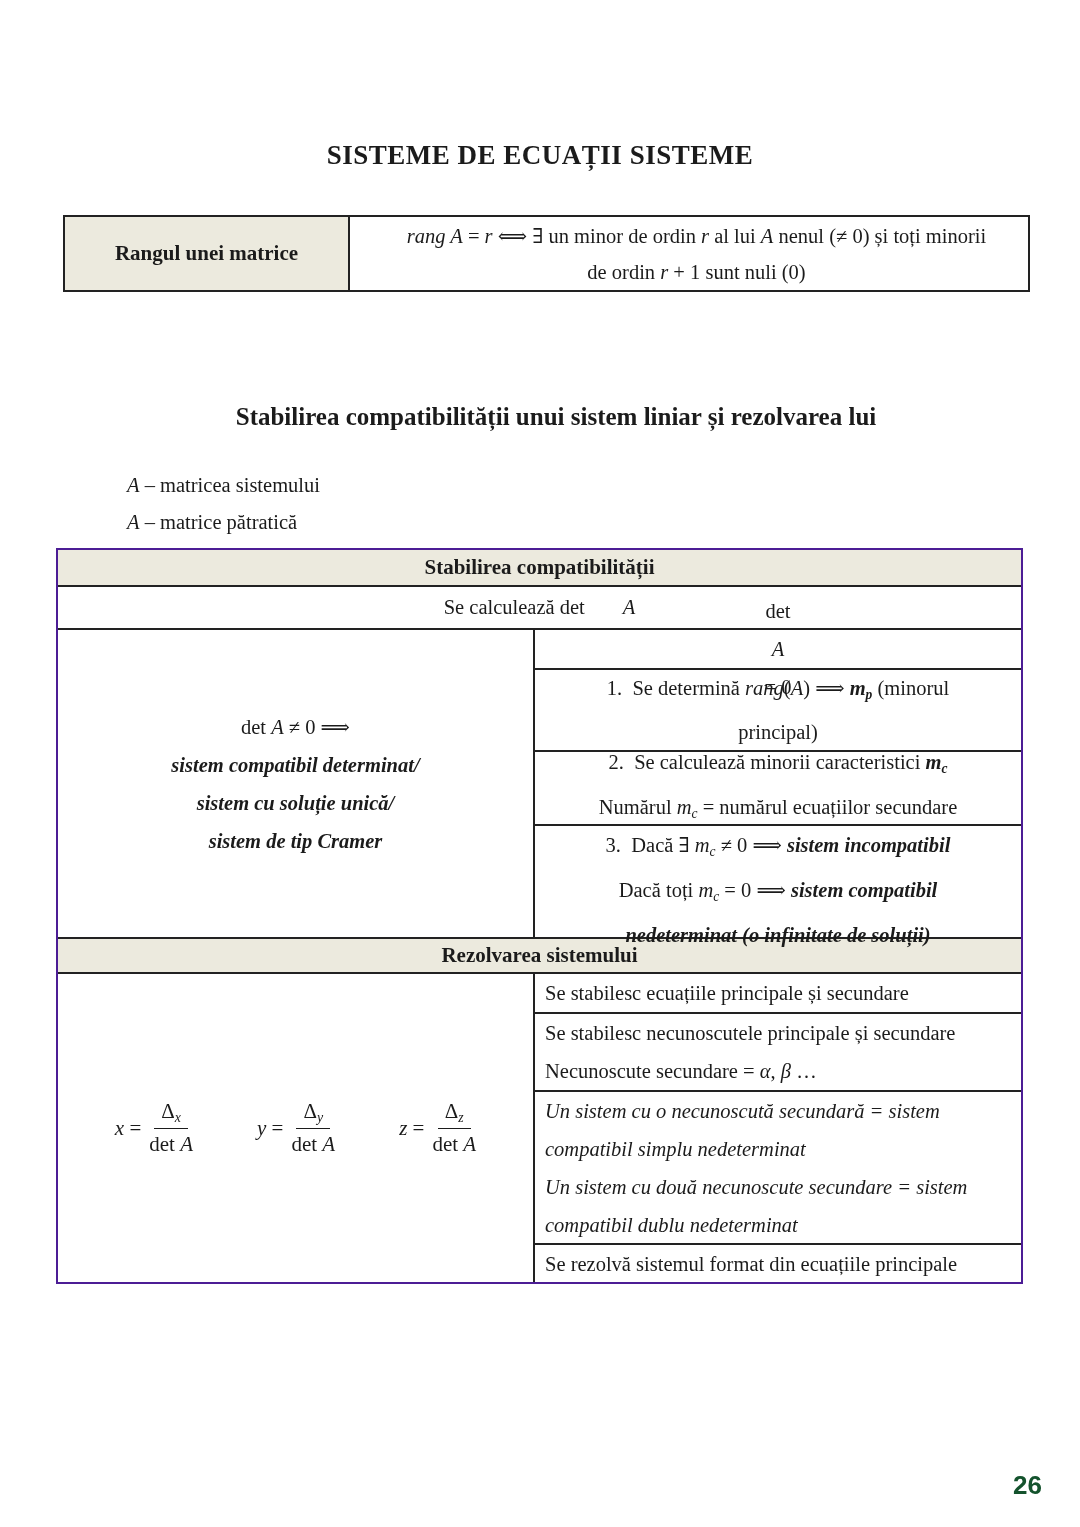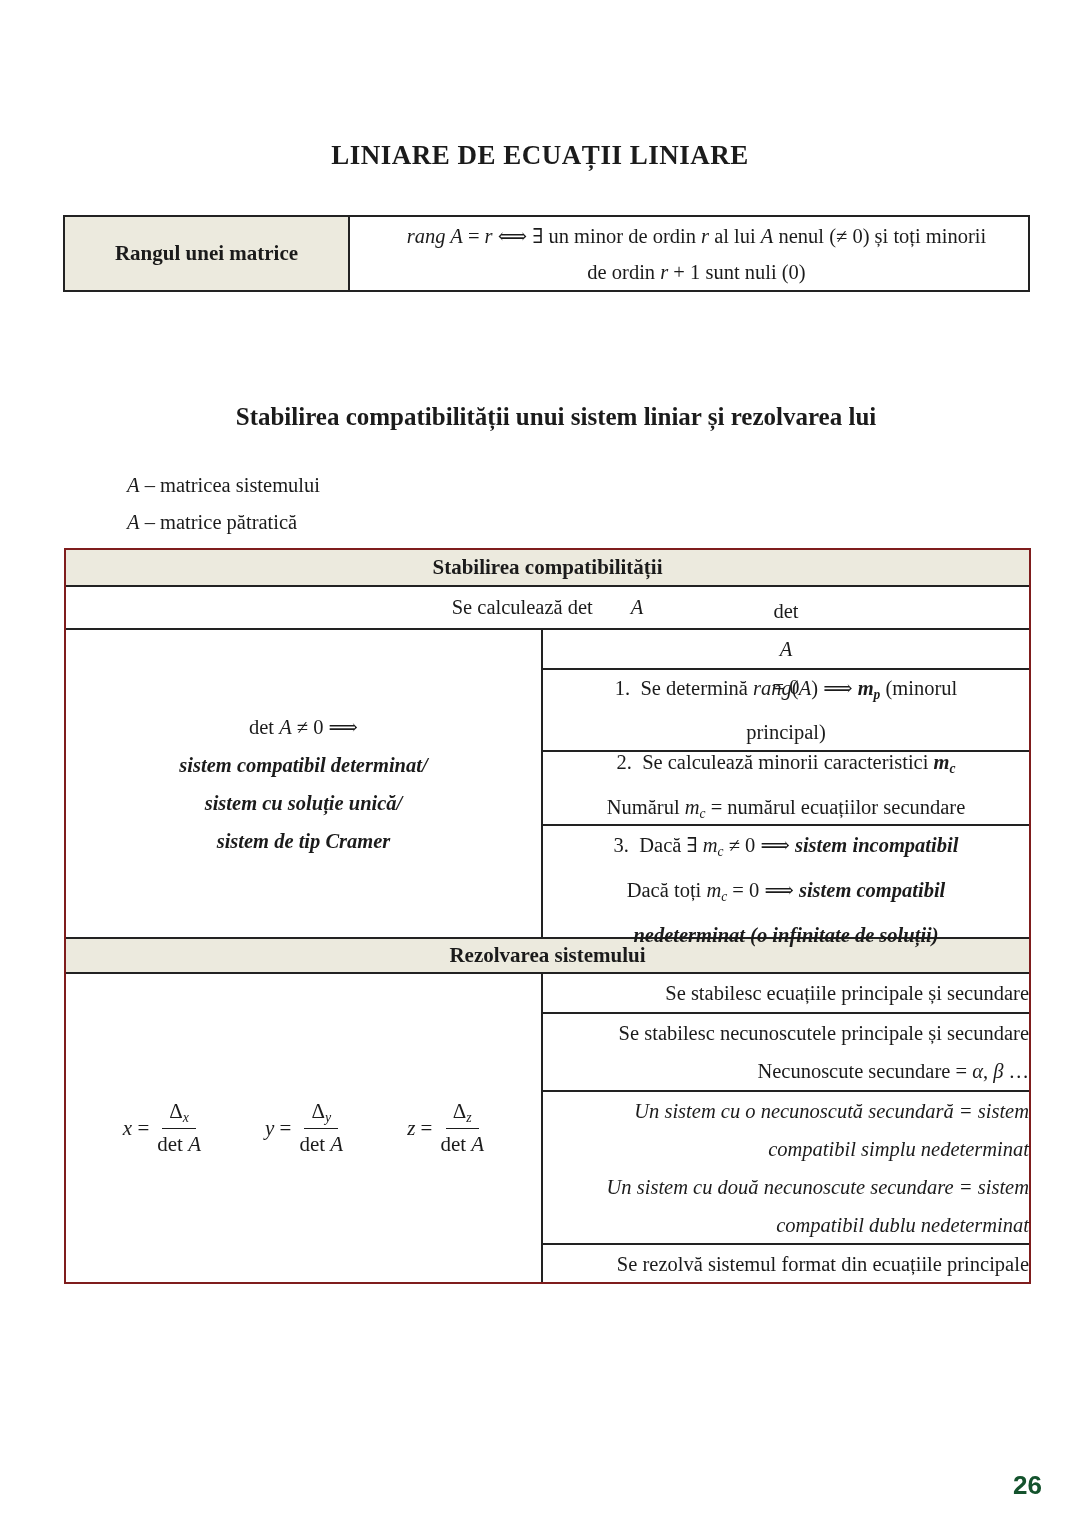--- a/index.html
+++ b/index.html
@@ -34,22 +34,22 @@
   
   .section-heading{
     position:absolute;top:382px;left:16px;width:100%;
     text-align:center;font-size:25px;font-weight:bold;
   }
   .def-line{position:absolute;left:127px;font-size:20.5px;}
   .def-line.d1{top:474px;}
   .def-line.d2{top:511px;}
   
   .big-table{
-    position:absolute;left:64px;top:548px;width:967px;
-    border:2px solid #7f1d1d;box-sizing:border-box;
+    position:absolute;left:56px;top:548px;width:967px;
+    border:2px solid #4c1d95;box-sizing:border-box;
     font-size:20.5px;
   }
   .bt-row{box-sizing:border-box;}
   .bt-row + .bt-row{border-top:2px solid #222222;}
   .bt-header{
     height:35px;background:#eceade;
     display:flex;align-items:center;justify-content:center;
     font-weight:bold;font-size:21px;
   }
   .bt-calc{
@@ -64,21 +64,21 @@
     justify-content:center;align-items:center;text-align:center;
     line-height:38px;
   }
   .bt-right{flex:1;display:flex;flex-direction:column;min-width:0;}
   .sub-row{
     box-sizing:border-box;display:flex;flex-direction:column;
     justify-content:center;line-height:38px;
   }
   .sub-row + .sub-row{border-top:2px solid #222222;}
   .sub-row.center{align-items:center;text-align:center;}
-  .sub-row.left{align-items:flex-end;text-align:left;padding-left:10px;}
+  .sub-row.left{align-items:flex-start;text-align:left;padding-left:10px;}
   
   .h38{height:38px;}.h82{height:82px;}.h74{height:74px;}.h153{height:153px;}
   .grow{flex:1;}
   
   .formula-row{
     display:flex;justify-content:center;align-items:center;gap:64px;
   }
   .formula{display:flex;align-items:center;font-size:21px;line-height:normal;}
   .formula .lhs{margin-right:8px;}
   .frac{display:inline-flex;flex-direction:column;align-items:center;}
@@ -95,21 +95,21 @@
     position:absolute;right:38px;top:1470px;
     font-family:"Liberation Sans","DejaVu Sans",sans-serif;
     font-weight:bold;font-size:26px;color:#14532d;
   }
 </style>
 </head>
 <body>
 
 <div class="page">
 
-  <h1 class="doc-title">LINIARE DE ECUAȚII LINIARE</h1>
+  <h1 class="doc-title">SISTEME DE ECUAȚII SISTEME</h1>
 
   <div class="rank-table">
     <div class="rank-label-cell">
       <span>Rangul unei matrice</span>
     </div>
     <div class="rank-formula-cell">
       <div><span class="seg-i">rang A</span><span class="seg-n"> = </span><span class="seg-i">r</span><span class="seg-n"> ⟺ ∃ un minor de ordin </span><span class="seg-i">r</span><span class="seg-n"> al lui </span><span class="seg-i">A</span><span class="seg-n"> nenul (≠ 0) și toți minorii</span></div>
       <div><span class="seg-n">de ordin </span><span class="seg-i">r</span><span class="seg-n"> + 1 sunt nuli (0)</span></div>
     </div>
   </div>

